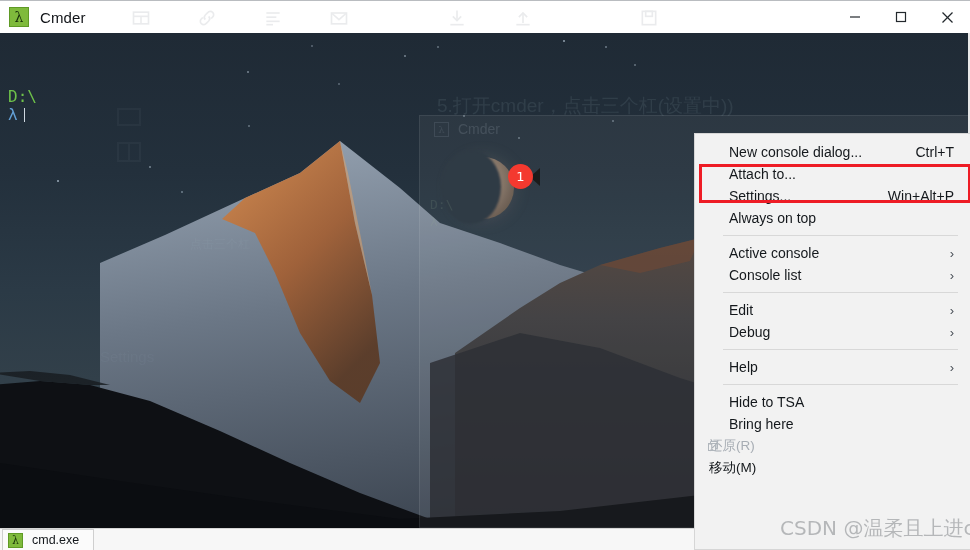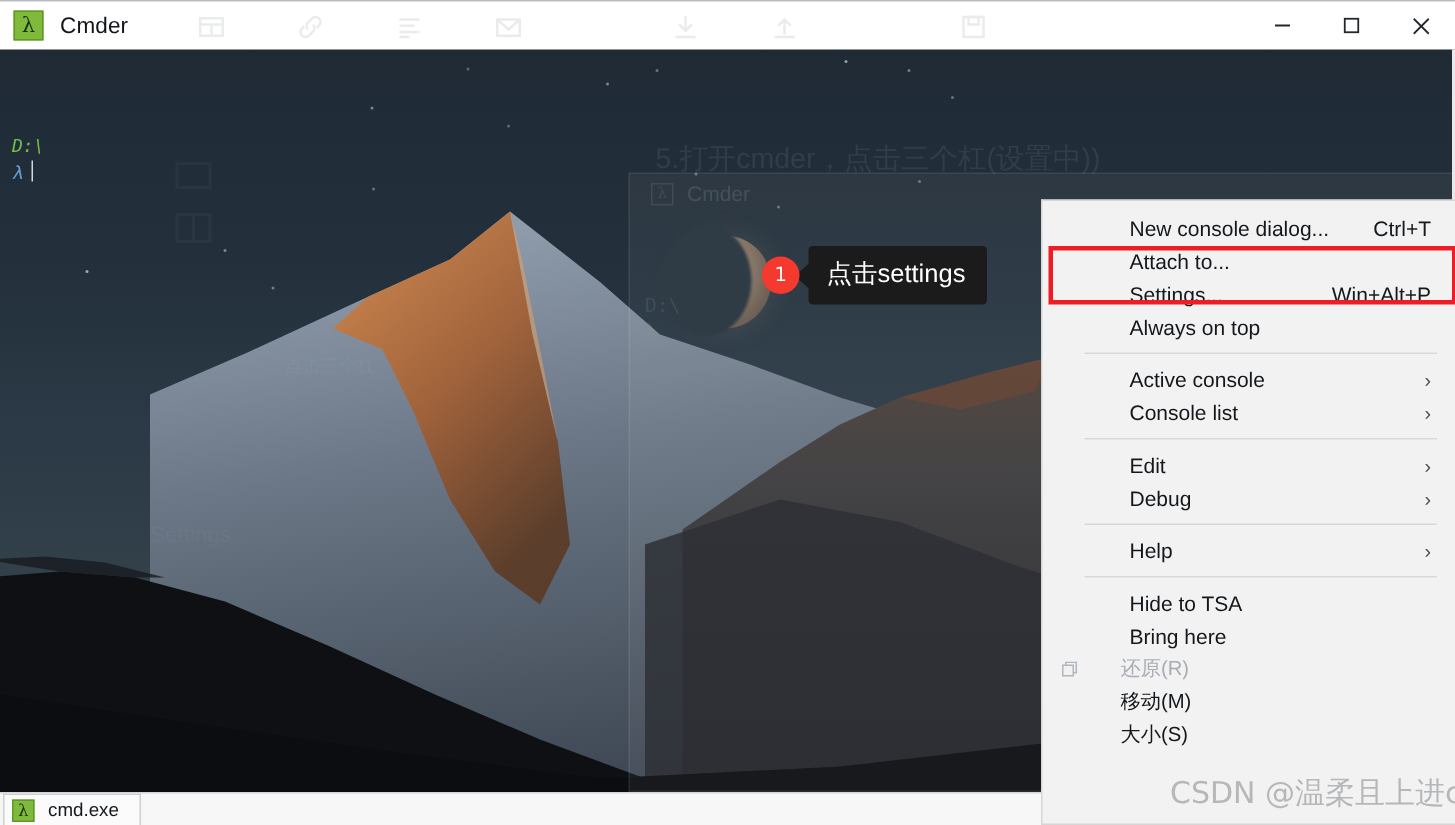--- a/index.html
+++ b/index.html
@@ -155,24 +155,23 @@
   .ghost-tb2 {
     position: absolute; left: 110px; top: 70px;
     width: 40px; height: 70px;
     opacity: .05;
   }
 
   
   .prompt {
     position: absolute; left: 8px; top: 55px;
     font-family: "DejaVu Sans Mono", monospace;
-    font-size: 12px;
+    font-size: 16px;
     line-height: 18px;
     white-space: pre;
-    font-style: italic;
   }
   .p-path { color: #6ec14a; }
   .p-lambda { color: #63a0d6; }
   .p-cursor {
     display: inline-block;
     width: 1px; height: 14px;
     background: #cfd8e0;
     vertical-align: -2px;
     margin-left: 6px;
   }
@@ -224,32 +223,32 @@
     color: #14181c;
     padding-top: 7px;
   }
   .mi {
     position: relative;
     height: 22px;
     display: flex; align-items: center;
     padding-left: 34px;
     white-space: nowrap;
   }
-  .mi .lbl { flex: none; margin-left: 24px; }
+  .mi .lbl { flex: none; }
   .mi .acc {
     position: absolute; right: 16px;
     color: #14181c;
     text-align: center;
   }
   .mi .chev {
     position: absolute; right: 16px;
     color: #4a5058;
     font-size: 13px;
   }
-  .mi.sys { padding-left: 28px; }
+  .mi.sys { padding-left: 14px; }
   .mi.sys .sysicon {
     position: absolute; left: 12px;
     width: 12px; height: 12px;
     display: flex; align-items: center; justify-content: center;
     color: #2a2f35;
   }
   .mi.disabled { color: #a7adb4; }
   .mi.disabled .sysicon { color: #b0b6bc; }
   .sep {
     height: 1px; background: #d8d8d8;
@@ -482,21 +481,20 @@
             <line x1="1.5" y1="1.5" x2="11.5" y2="11.5" stroke="currentColor" stroke-width="1.2"></line>
             <line x1="11.5" y1="1.5" x2="1.5" y2="11.5" stroke="currentColor" stroke-width="1.2"></line>
           </svg>
       </div>
     </div>
   </div>
 
   <div class="callout">
     <div class="callout-num">1</div>
     <div class="callout-arrow"></div>
-    <div class="callout-box">点击settings</div>
   </div>
 
   <div class="ctxmenu" id="ctxmenu">
       <div class="mi">
         <span class="lbl">New console dialog...</span>
         <span class="acc">Ctrl+T</span>
       </div>
       <div class="mi">
         <span class="lbl">Attach to...</span>
       </div>
@@ -542,23 +540,20 @@
           <svg width="11" height="11" viewBox="0 0 11 11" fill="none" stroke="currentColor" stroke-width="1">
             <rect x="0.5" y="2.5" width="7" height="7"></rect>
             <polyline points="2.5,2.5 2.5,0.5 9.5,0.5 9.5,7.5 7.5,7.5"></polyline>
           </svg>
         </span>
         <span class="lbl">还原(R)</span>
       </div>
       <div class="mi sys cn">
         <span class="lbl">移动(M)</span>
       </div>
-      <div class="mi sys cn">
-        <span class="lbl">大小(S)</span>
-      </div>
     </div>
   <div class="redbox"></div>
 
   <div class="statusbar"></div>
   <div class="tab">
     <span class="ticon">λ</span>
     <span>cmd.exe</span>
   </div>
 
   <div class="watermark">CSDN @温柔且上进c</div>

